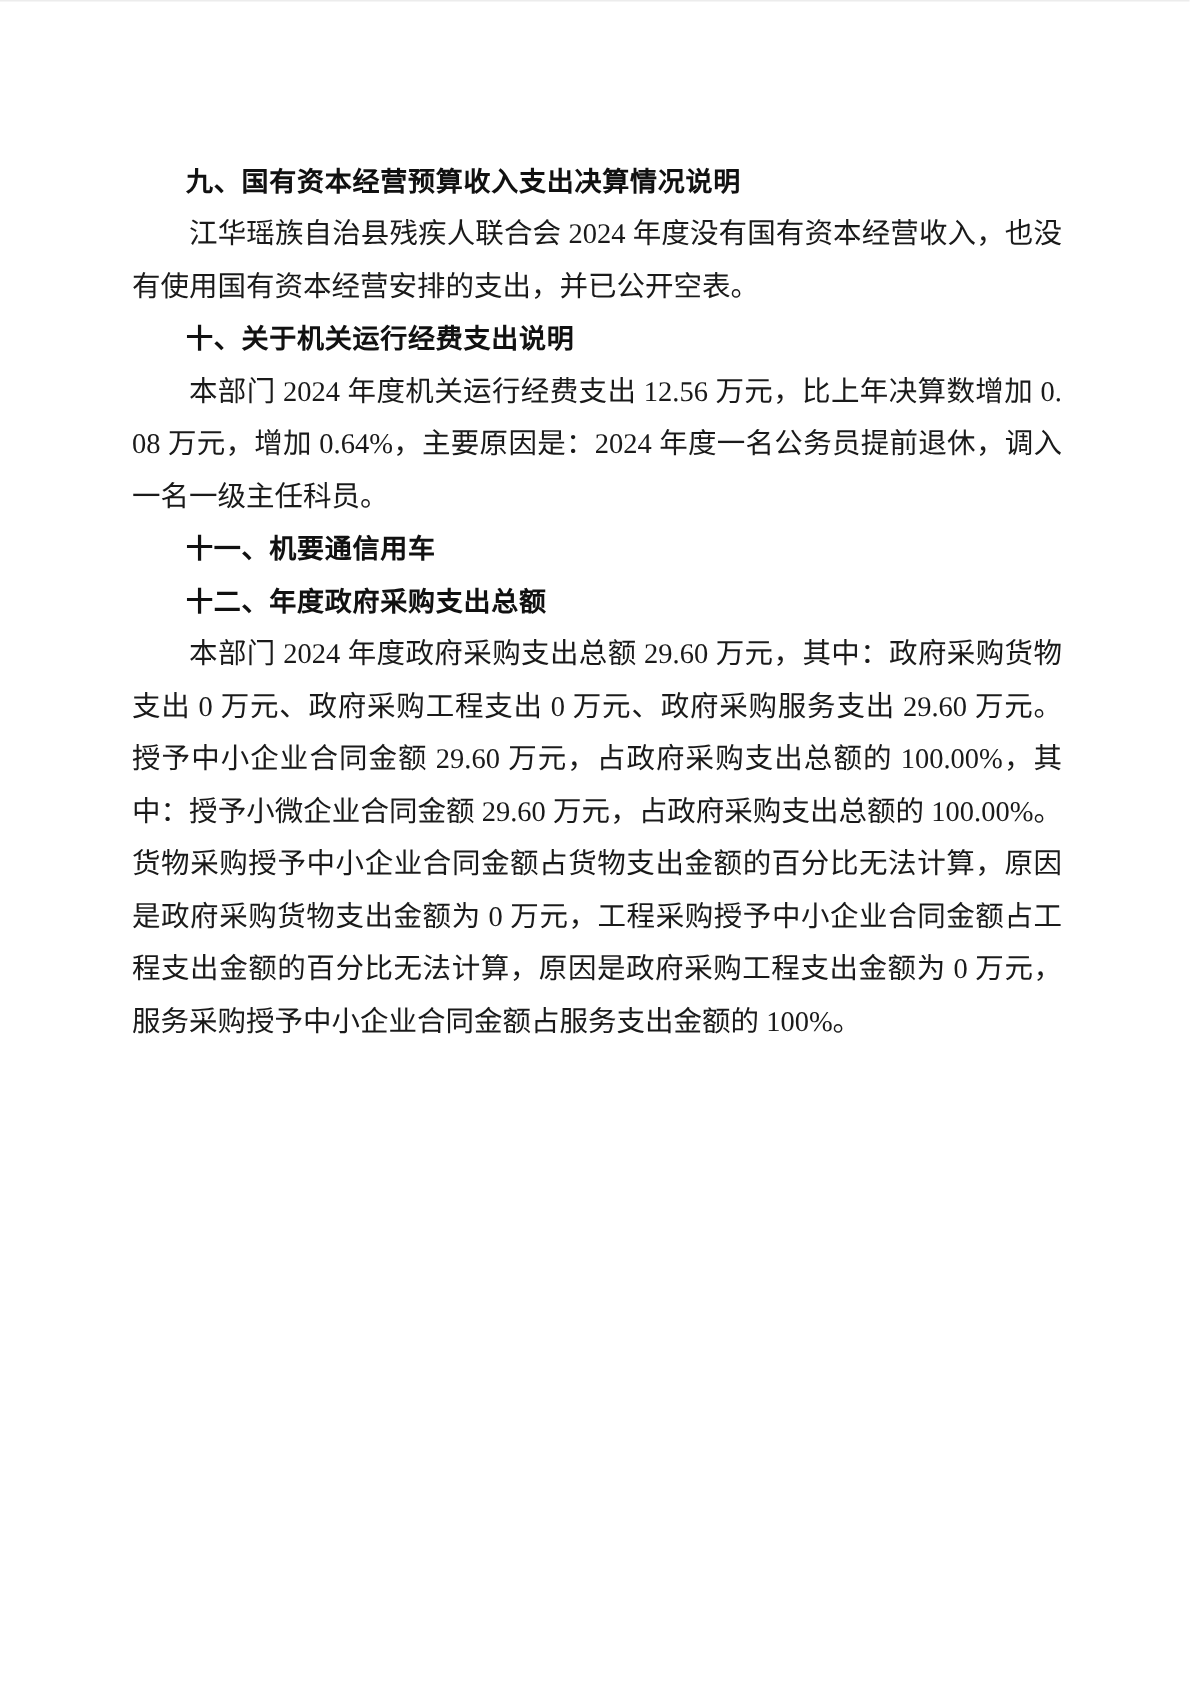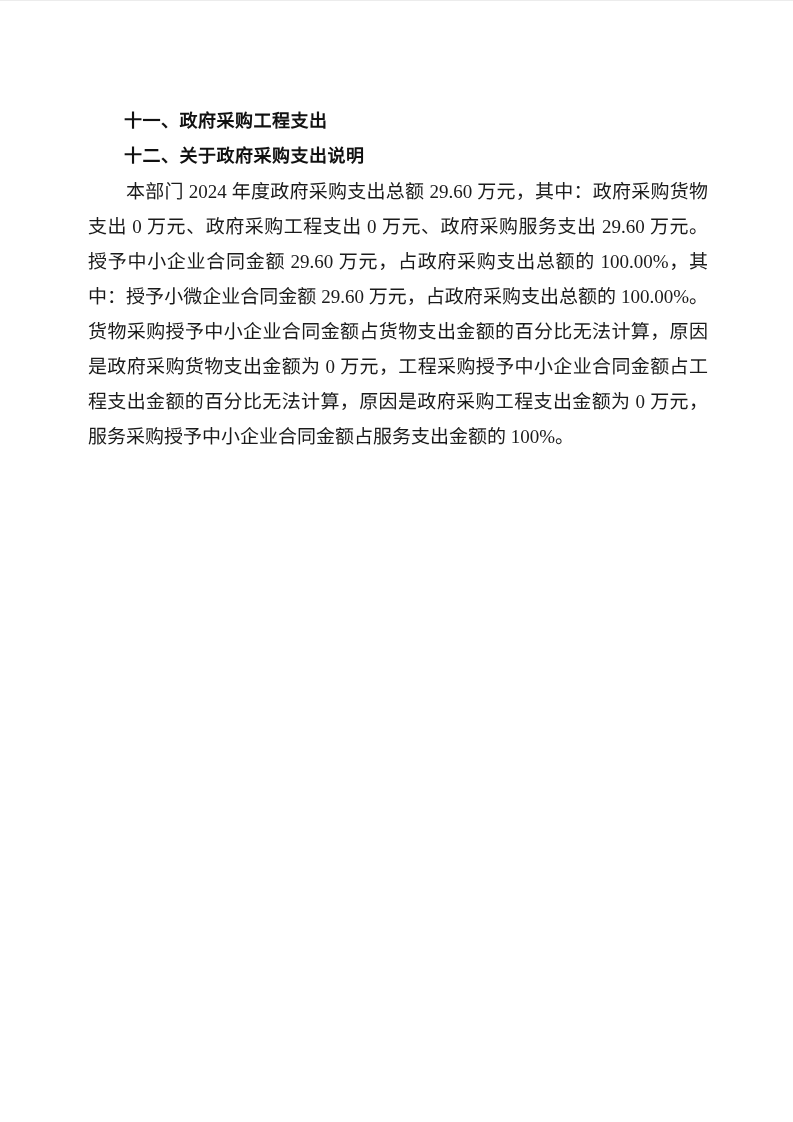--- a/index.html
+++ b/index.html
@@ -42,25 +42,33 @@
     text-indent: 2em;
     color: #1a1a1a;
     word-break: break-all;
   }
 </style>
 </head>
 <body>
 
 <div class="page">
 
-
-
   <section class="doc-section">
-    <h2 class="sec-heading">十一、政府采购工程支出</h2>
+    <h2 class="sec-heading">九、国有资本经营预算收入支出决算情况说明</h2>
+    <p class="sec-para">江华瑶族自治县残疾人联合会 2024 年度没有国有资本经营收入，也没有使用国有资本经营安排的支出，并已公开空表。</p>
   </section>
 
   <section class="doc-section">
-    <h2 class="sec-heading">十二、关于政府采购支出说明</h2>
+    <h2 class="sec-heading">十、关于机关运行经费支出说明</h2>
+    <p class="sec-para">本部门 2024 年度机关运行经费支出 12.56 万元，比上年决算数增加 0.08 万元，增加 0.64%，主要原因是：2024 年度一名公务员提前退休，调入一名一级主任科员。</p>
+  </section>
+
+  <section class="doc-section">
+    <h2 class="sec-heading">十一、机要通信用车</h2>
+  </section>
+
+  <section class="doc-section">
+    <h2 class="sec-heading">十二、年度政府采购支出总额</h2>
     <p class="sec-para">本部门 2024 年度政府采购支出总额 29.60 万元，其中：政府采购货物支出 0 万元、政府采购工程支出 0 万元、政府采购服务支出 29.60 万元。授予中小企业合同金额 29.60 万元，占政府采购支出总额的 100.00%，其中：授予小微企业合同金额 29.60 万元，占政府采购支出总额的 100.00%。货物采购授予中小企业合同金额占货物支出金额的百分比无法计算，原因是政府采购货物支出金额为 0 万元，工程采购授予中小企业合同金额占工程支出金额的百分比无法计算，原因是政府采购工程支出金额为 0 万元，服务采购授予中小企业合同金额占服务支出金额的 100%。</p>
   </section>
 
 
 </div>
 
 </body></html>

